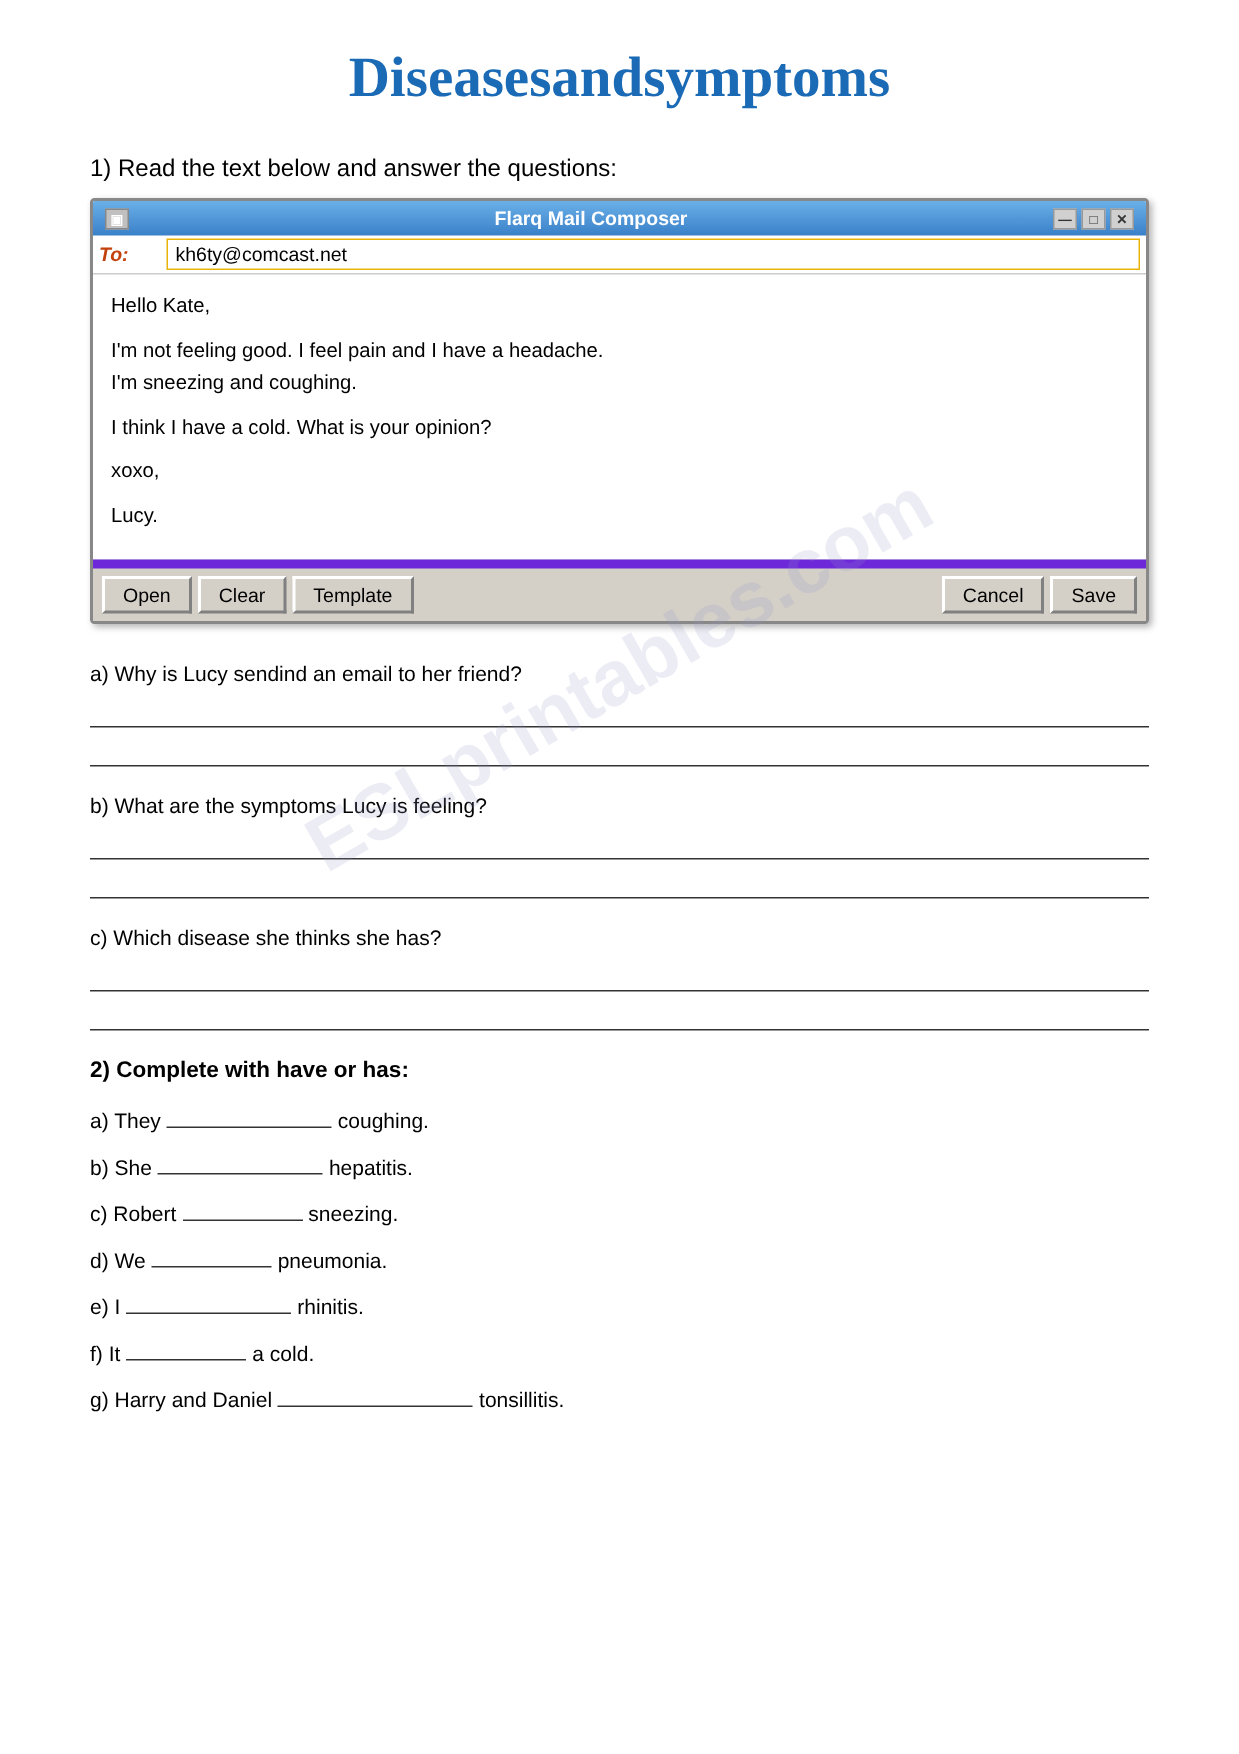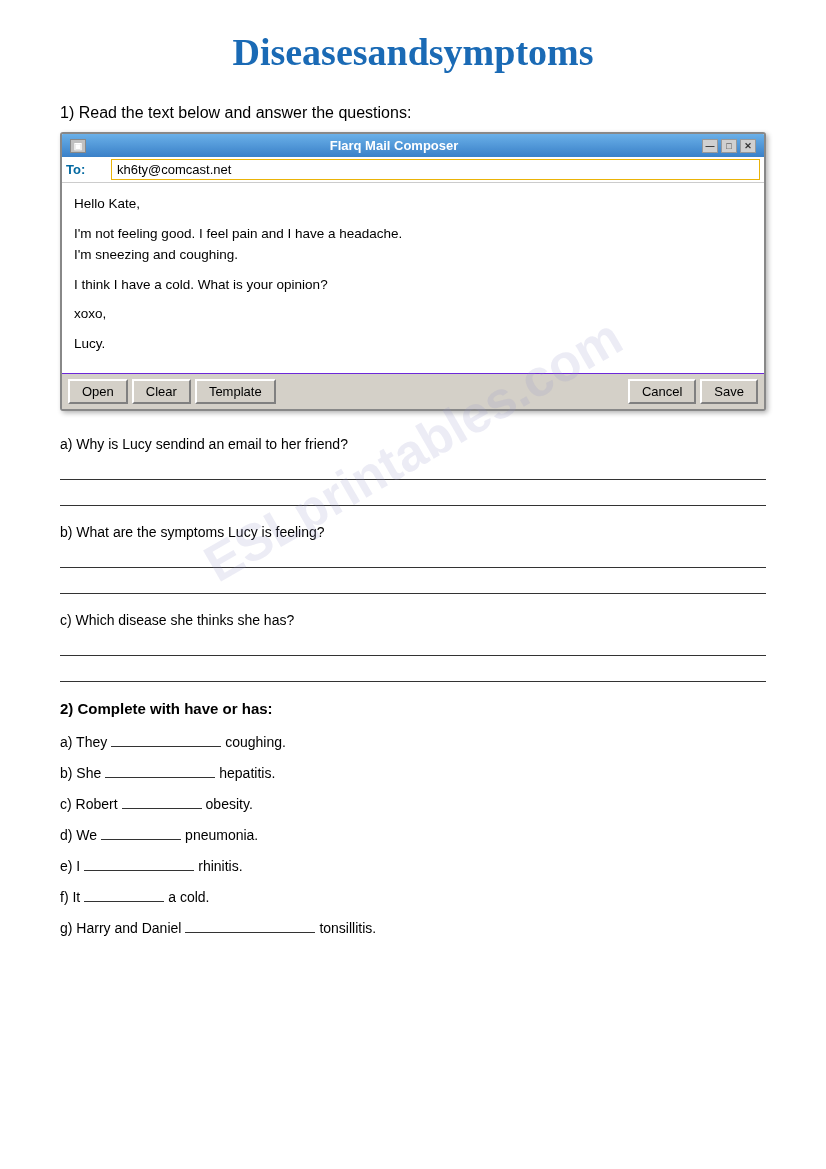--- a/index.html
+++ b/index.html
@@ -85,21 +85,22 @@
       display: flex;
       align-items: center;
       border-bottom: 1px solid #ccc;
       padding: 2px 4px;
     }
 
     .mail-field-label {
       font-weight: bold;
       font-size: 13px;
       width: 45px;
-      color: #0369a1;
+      color: #c2410c;
+      font-style: italic;
     }
 
     .mail-field-input {
       flex: 1;
       border: 1px solid #eab308;
       padding: 2px 5px;
       font-size: 13px;
       background: #fff;
       outline: none;
     }
@@ -110,21 +111,21 @@
       line-height: 1.6;
       min-height: 170px;
       color: #000;
     }
 
     .mail-body p {
       margin-bottom: 8px;
     }
 
     .mail-toolbar {
-      border-top: 1px solid #6d28d9;
+      border-top: 6px solid #6d28d9;
       background: #d4d0c8;
       padding: 5px 6px;
       display: flex;
       gap: 4px;
       align-items: center;
     }
 
     .mail-btn {
       background: #d4d0c8;
       border: 2px solid;
@@ -278,21 +279,21 @@
 
 <div class="fill-item">
   <span>b) She</span>
   <span class="fill-blank"></span>
   <span>hepatitis.</span>
 </div>
 
 <div class="fill-item">
   <span>c) Robert</span>
   <span class="fill-blank fill-blank-short"></span>
-  <span>obesity.</span>
+  <span>sneezing.</span>
 </div>
 
 <div class="fill-item">
   <span>d) We</span>
   <span class="fill-blank fill-blank-short"></span>
   <span>pneumonia.</span>
 </div>
 
 <div class="fill-item">
   <span>e) I</span>

